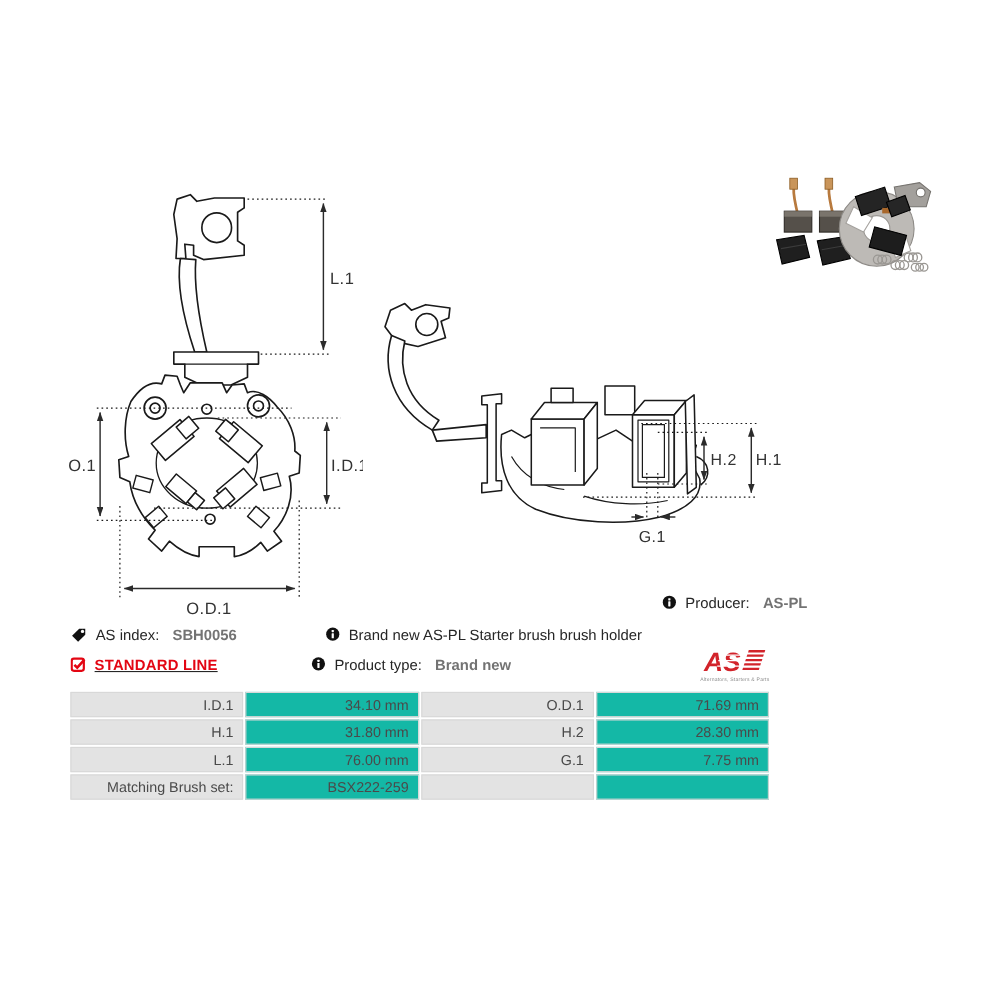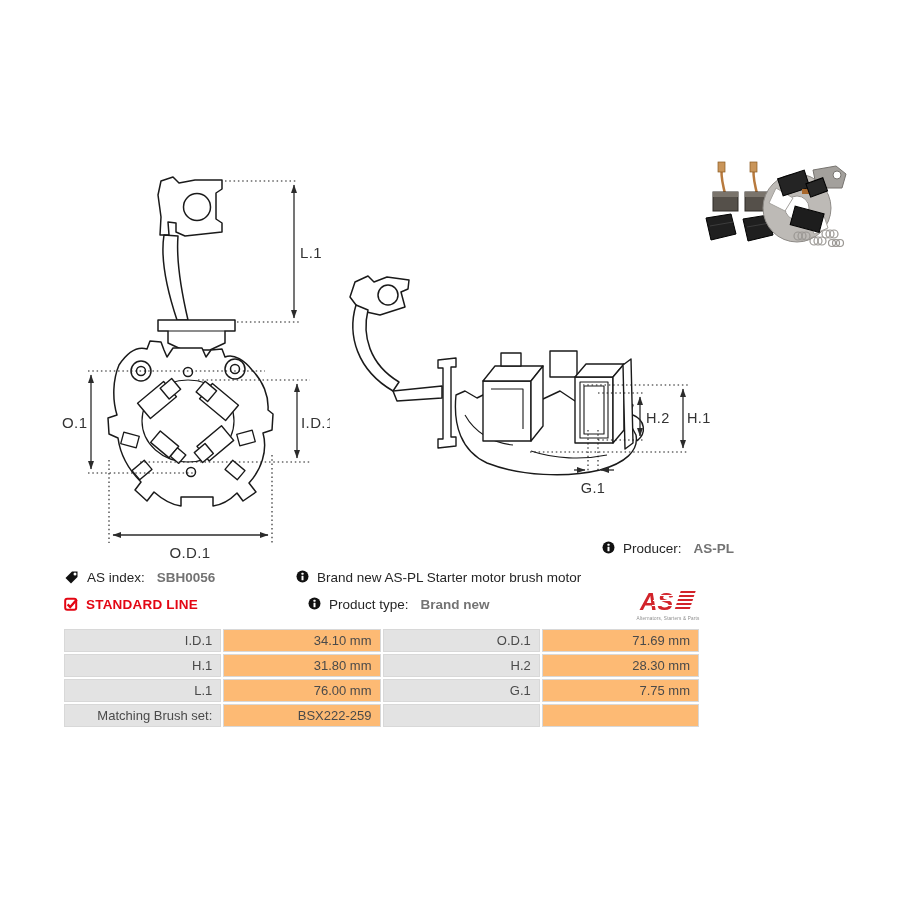--- a/index.html
+++ b/index.html
@@ -12,21 +12,21 @@
   .info-item{position:absolute;display:flex;align-items:flex-start;gap:8px;font-size:13.5px;color:#262626;white-space:nowrap;}
   .info-item .val{font-weight:bold;margin-left:4px;color:#737373;}
   .red-bold{color:#e30613;font-weight:bold;letter-spacing:.2px;}
   
   table.spec{
     position:absolute;left:62px;top:627px;width:639px;
     border-collapse:separate;border-spacing:2px;table-layout:fixed;
     font-size:13px;color:#4a4a4a;
   }
   table.spec td{
-    height:19px;border:1px solid #d8d8d8;background:#fdba74;
+    height:19px;border:1px solid #d8d8d8;background:#14b8a6;
     text-align:right;padding:1px 8px 1px 2px;overflow:hidden;white-space:nowrap;
   }
   table.spec td.c-lbl{background:#e3e3e3;}
   
   svg text.dim{font-family:"Liberation Sans",sans-serif;font-size:15px;fill:#333;letter-spacing:.4px;}
   svg text.dim2{font-family:"Liberation Sans",sans-serif;font-size:14.5px;fill:#333;letter-spacing:.4px;}
   .logo-tagline{font-family:"Liberation Sans",sans-serif;font-size:4.6px;fill:#8d8d8d;letter-spacing:.2px;}
 </style>
 </head>
 <body>
@@ -226,38 +226,38 @@
 
 <div class="info-item" style="left:64px;top:570px;">
   <svg width="15" height="15" viewBox="0 0 15 15">
     <path d="M1.5,8 L8,1.5 L13.5,1.5 L13.5,7 L7,13.5 Z" fill="#111"></path>
     <circle cx="11" cy="4" r="1.5" fill="#fff"></circle>
   </svg>
   <span>AS index:</span>
     <span class="val">SBH0056</span>
 </div>
 
-<div class="info-item" style="left:64px;top:597px;">
+<div class="info-item" style="left:64px;top:597px;text-decoration:underline;">
   <svg width="14" height="14" viewBox="0 0 14 14">
     <rect x="1.2" y="1.8" width="11" height="11" rx="2" fill="none" stroke="#e30613" stroke-width="2"></rect>
     <path d="M3.6,7.4 L6.2,10 L12.8,2.6" fill="none" stroke="#e30613" stroke-width="2.3"></path>
   </svg>
   <span class="red-bold">STANDARD LINE</span>
 </div>
 
 <div class="info-item" style="left:296px;top:570px;">
   <svg width="13" height="13" viewBox="0 0 13 13">
     <circle cx="6.5" cy="6.5" r="6" fill="#111"></circle>
     <rect x="5.5" y="2.8" width="2" height="2" rx=".4" fill="#fff"></rect>
     <rect x="5.5" y="5.7" width="2" height="4.6" rx=".4" fill="#fff"></rect>
   </svg>
-  <span>Brand new AS-PL Starter motor brush motor</span>
-</div>
-
-<div class="info-item" style="left:308px;top:597px;">
+  <span>Brand new AS-PL Starter brush brush holder</span>
+</div>
+
+<div class="info-item" style="left:283px;top:597px;">
   <svg width="13" height="13" viewBox="0 0 13 13">
     <circle cx="6.5" cy="6.5" r="6" fill="#111"></circle>
     <rect x="5.5" y="2.8" width="2" height="2" rx=".4" fill="#fff"></rect>
     <rect x="5.5" y="5.7" width="2" height="4.6" rx=".4" fill="#fff"></rect>
   </svg>
   <span>Product type:</span>
     <span class="val">Brand new</span>
 </div>
 
 <div class="info-item" style="left:602px;top:541px;">

